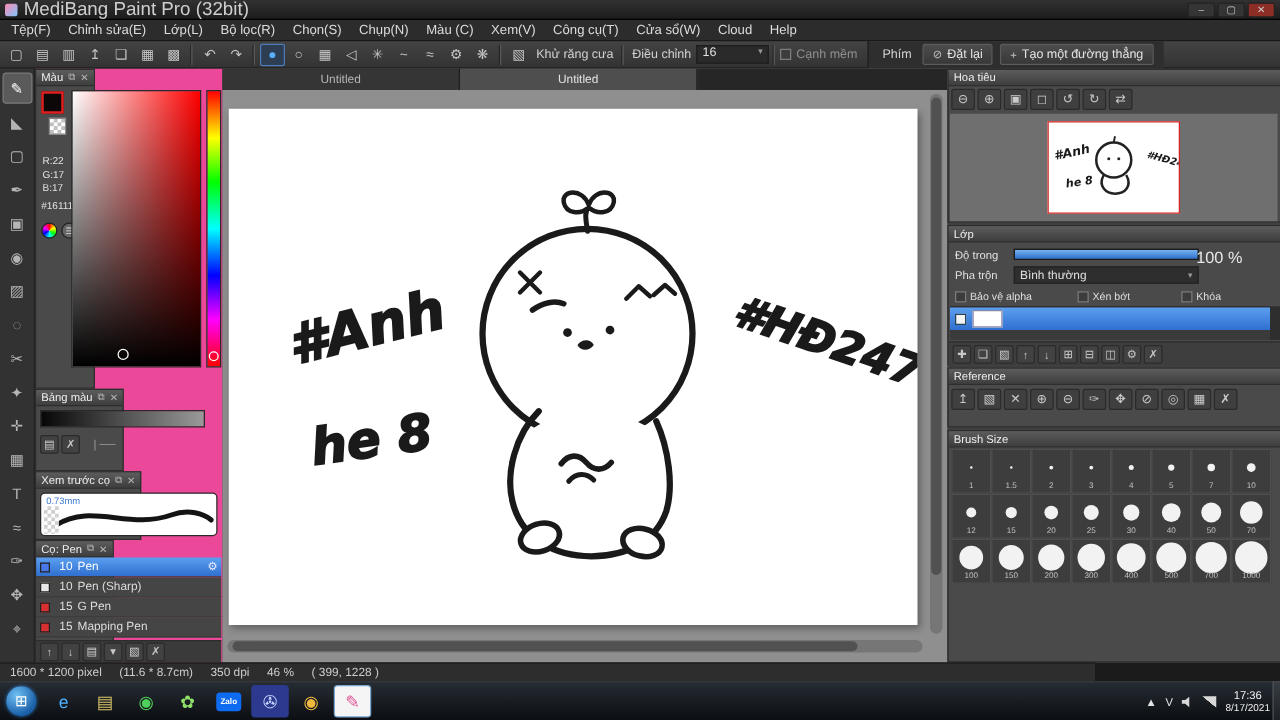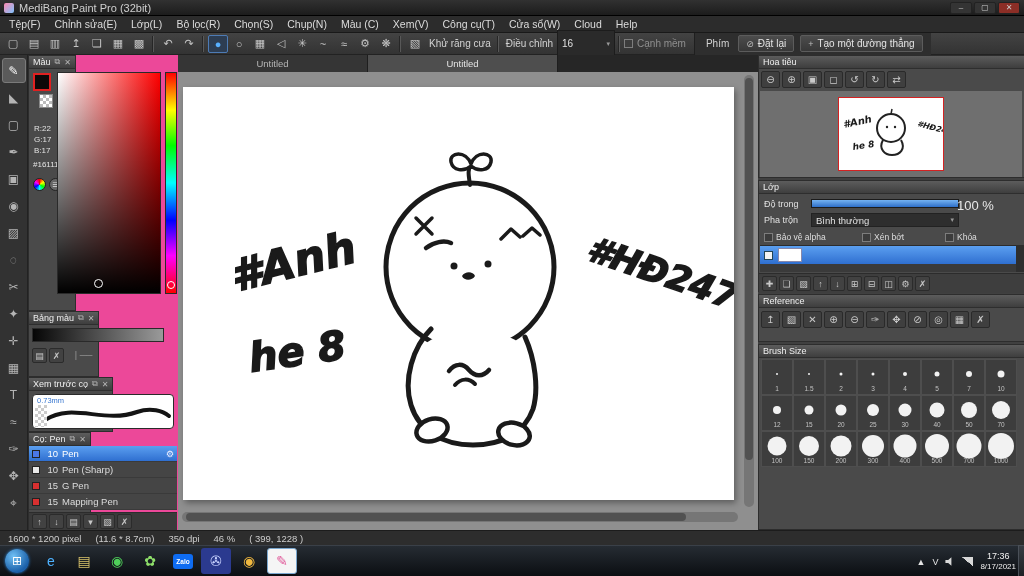--- a/index.html
+++ b/index.html
@@ -1,35 +1,35 @@
 <!DOCTYPE html>
 <html><head>
 <meta charset="utf-8">
 <style>
 *{margin:0;padding:0;box-sizing:border-box}
 html,body{width:1024px;height:576px;overflow:hidden}
 body{font-family:"Liberation Sans","DejaVu Sans",sans-serif;background:#1b1b1b;color:#d6d6d6;position:relative;font-size:11px;user-select:none}
 
 #titlebar{position:absolute;left:0;top:0;width:1024px;height:16px;background:linear-gradient(#313131,#1c1c1c);display:flex;align-items:center;padding:0 4px;border-bottom:1px solid #000}
 #app-icon{width:10px;height:10px;border-radius:2px;background:linear-gradient(135deg,#ff8ab0,#7ec3ff);margin-right:5px}
-#window-title{font-size:11px;color:#cfcfcf}
+#window-title{font-size:15px;color:#cfcfcf}
 #win-controls{margin-left:auto;display:flex;gap:2px}
 .win-btn{width:22px;height:12px;display:flex;align-items:center;justify-content:center;font-size:8px;color:#ccc;background:#343434;border:1px solid #222;border-radius:2px}
 .win-btn:last-child{background:#8c2e26}
 
 #menubar{position:absolute;left:0;top:16px;width:1024px;height:17px;background:#2c2c2c;display:flex;align-items:center;border-bottom:1px solid #191919;padding-left:2px}
 .menu-item{padding:1px 7px;font-size:10.5px;color:#dcdcdc;white-space:nowrap}
 
 #toolbar{position:absolute;left:0;top:33px;width:1024px;height:22px;background:linear-gradient(#434343,#333);display:flex;align-items:center;border-bottom:1px solid #222;padding:0 3px;gap:1px}
 .tb-btn{width:20px;height:18px;display:flex;align-items:center;justify-content:center;font-size:11px;color:#c4c4c4;border-radius:2px;flex:none}
 .tb-btn.active{background:#2d3d52;border:1px solid #4d7bb5}
 .tb-sep{width:1px;height:16px;background:#585858;margin:0 3px;box-shadow:-1px 0 0 #262626;flex:none}
 .tb-label{font-size:10px;color:#d2d2d2;margin:0 3px;white-space:nowrap}
 .tb-label.dim{color:#8f8f8f}
-#adjust-select{width:58px;height:15px;background:#2a2a2a;border:1px solid #1c1c1c;display:flex;align-items:center;padding:13px 4px;font-size:10px;color:#e0e0e0}
+#adjust-select{width:58px;height:15px;background:#2a2a2a;border:1px solid #1c1c1c;display:flex;align-items:flex-start;padding:0 4px;font-size:10px;color:#e0e0e0}
 #adjust-select .caret{margin-left:auto;font-size:7px;color:#999}
 .checkbox{width:9px;height:9px;background:#3c3c3c;border:1px solid #7d7d7d;flex:none}
 #tb-dark{height:22px;background:#2e2e2e;border-left:1px solid #1f1f1f;display:flex;align-items:center;padding:0 8px;gap:6px;margin-left:4px}
 .tb-push{height:17px;border:1px solid #5c5c5c;background:linear-gradient(#4c4c4c,#383838);display:flex;align-items:center;padding:0 7px;font-size:10px;color:#e4e4e4;border-radius:2px;gap:4px;white-space:nowrap}
 .tb-push .g{font-size:9px;color:#bdbdbd}
 
 #workspace{position:absolute;left:0;top:55px;width:1024px;height:475px;background:#3c3c3c}
 #toolstrip{position:absolute;left:0;top:0;width:28px;height:475px;background:#323232;border-right:1px solid #222;display:flex;flex-direction:column;align-items:center;padding-top:2px}
 .ts-btn{width:24px;height:25px;display:flex;align-items:center;justify-content:center;color:#b5b5b5;font-size:12px;border-radius:3px;margin:1px 0;flex:none}
 .ts-btn.active{background:#5a5a5a;border:1px solid #7a7a7a;color:#fff}
@@ -104,21 +104,21 @@
 #layer-thumb{width:24px;height:14px;background:#fff;border:1px solid #88a;flex:none}
 #layer-scroll{position:absolute;left:257px;top:64px;width:8px;height:27px;background:#2e2e2e}
 #layerbtns{position:absolute;left:0;top:92px;width:266px;height:20px;background:#3e3e3e;border-top:1px solid #2c2c2c;display:flex;align-items:center;gap:2px;padding:0 3px}
 #refbtns{position:absolute;left:2px;top:16px;display:flex;gap:2px}
 
 #bsgrid{position:absolute;left:2px;top:14px;width:262px;display:flex;flex-wrap:wrap}
 .bs-cell{width:32px;height:36px;background:#3d3d3d;border:1px solid #4e4e4e;position:relative}
 .bs-dot{position:absolute;left:50%;top:14px;transform:translate(-50%,-50%);background:#f2f2f2;border-radius:50%}
 .bs-num{position:absolute;left:0;bottom:2px;width:100%;text-align:center;font-size:6.5px;color:#c2c2c2}
 
-#statusbar{position:absolute;left:0;top:530px;width:1024px;height:15px;background:#2d2d2d;border-top:1px solid #1c1c1c;display:flex;align-items:center;padding:0 8px;gap:14px;white-space:nowrap;overflow:hidden}
+#statusbar{position:absolute;left:0;top:530px;width:876px;height:15px;background:#2d2d2d;border-top:1px solid #1c1c1c;display:flex;align-items:center;padding:0 8px;gap:14px;white-space:nowrap;overflow:hidden}
 .sb-part{font-size:9.5px;color:#cdcdcd}
 
 #taskbar{position:absolute;left:0;top:545px;width:1024px;height:31px;background:linear-gradient(#262c33,#0b0e12);border-top:1px solid #3a4048;display:flex;align-items:center}
 #start-button{width:34px;height:31px;display:flex;align-items:center;justify-content:center}
 #start-orb{width:24px;height:24px;border-radius:50%;background:radial-gradient(circle at 35% 30%,#6fc0f5,#1a5fa8 70%);display:flex;align-items:center;justify-content:center;color:#fff;font-size:12px;box-shadow:0 0 3px #2a7fd0}
 #tbicons{display:flex;gap:3px;margin-left:2px}
 .tb-app{width:30px;height:26px;display:flex;align-items:center;justify-content:center;border-radius:3px}
 .tb-app .glyph{font-size:14px}
 .tb-app .glyph.txt{font-size:6.5px;font-weight:bold;background:#0e6cf2;color:#fff;padding:4px 3px;border-radius:3px}
 .tb-app.active{background:rgba(130,180,230,.28);border:1px solid #7aa7cf}

